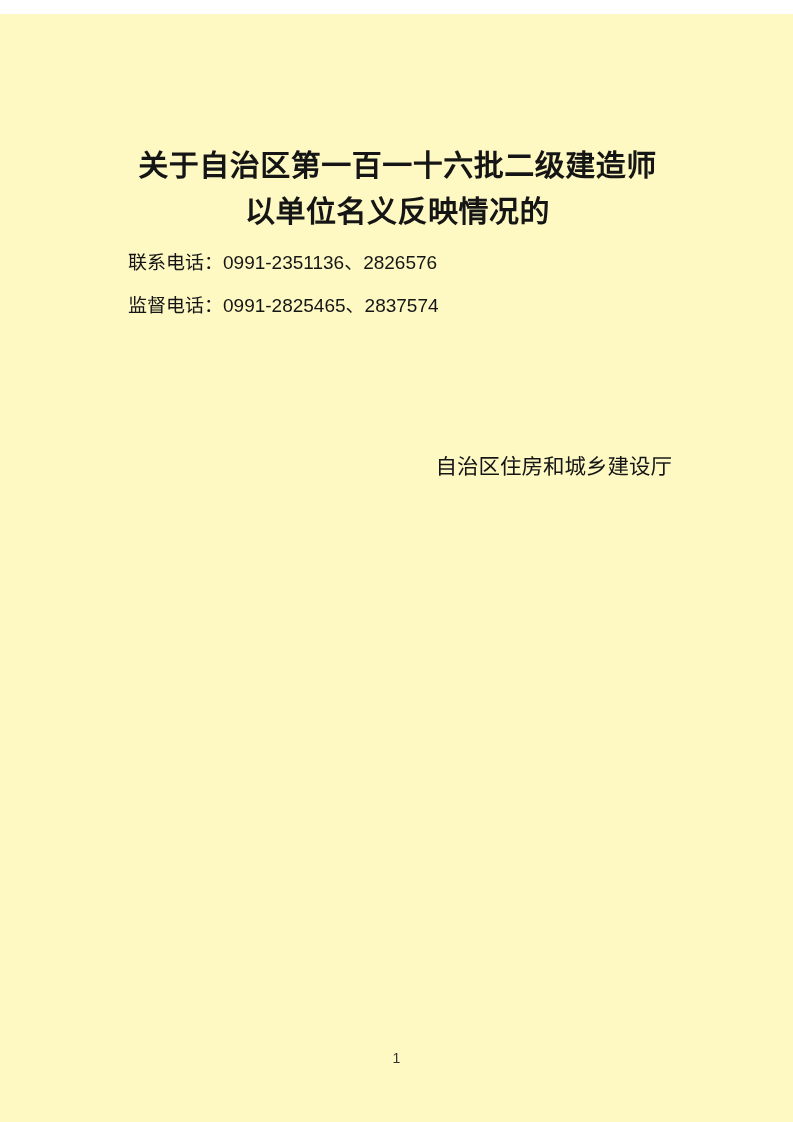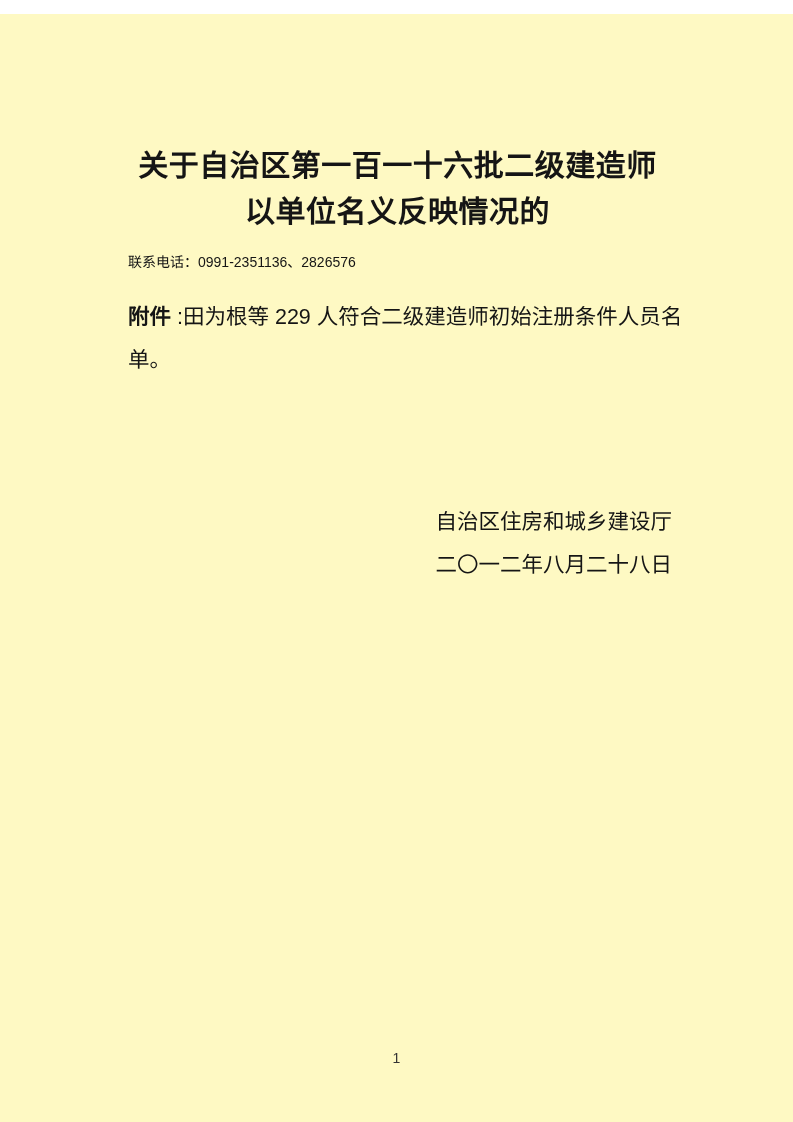--- a/index.html
+++ b/index.html
@@ -42,38 +42,38 @@
     margin-top: 17px;
     line-height: 28px;
     text-indent: 2em;
   }
   .phone-block {
     margin-top: 6px;
     padding-left: 43px;
   }
   .phone-line {
     margin: 0;
-    font-size: 14px;
+    font-size: 19px;
     line-height: 43px;
   }
   .attachment {
     margin: 12px 0 0 0;
     padding-left: 43px;
     font-size: 21.5px;
     line-height: 43px;
   }
   .att-label { font-weight: 700; }
   .signature {
     margin-top: 119px;
     margin-left: auto;
     margin-right: 38px;
     width: fit-content;
     font-size: 21.5px;
     line-height: 43px;
-    text-align: right;
+    text-align: left;
   }
   .sig-date { text-indent: 12px; }
   .page-number {
     position: absolute;
     left: 0;
     right: 0;
     top: 1036px;
     text-align: center;
     font-size: 14px;
     line-height: 16px;
@@ -87,24 +87,23 @@
 
   <h1 class="doc-title">
     <span class="t-line">关于自治区第一百一十六批二级建造师</span>
     <span class="t-line">以单位名义反映情况的</span>
   </h1>
 
 
 
   <div class="phone-block">
     <p class="phone-line">联系电话：0991-2351136、2826576</p>
+    <p class="phone-line">监督电话：0991-2825465、2837574</p>
   </div>
 
-  <p class="attachment"><span class="att-label">附件</span><span> :田为根等 229 人符合二级建造师初始注册条件人员名单。</span></p>
 
   <div class="signature">
     <div class="sig-dept">自治区住房和城乡建设厅</div>
-    <div class="sig-date">二〇一二年八月二十八日</div>
   </div>
 
   <div class="page-number">1</div>
 
 </div>
 
 </body></html>

